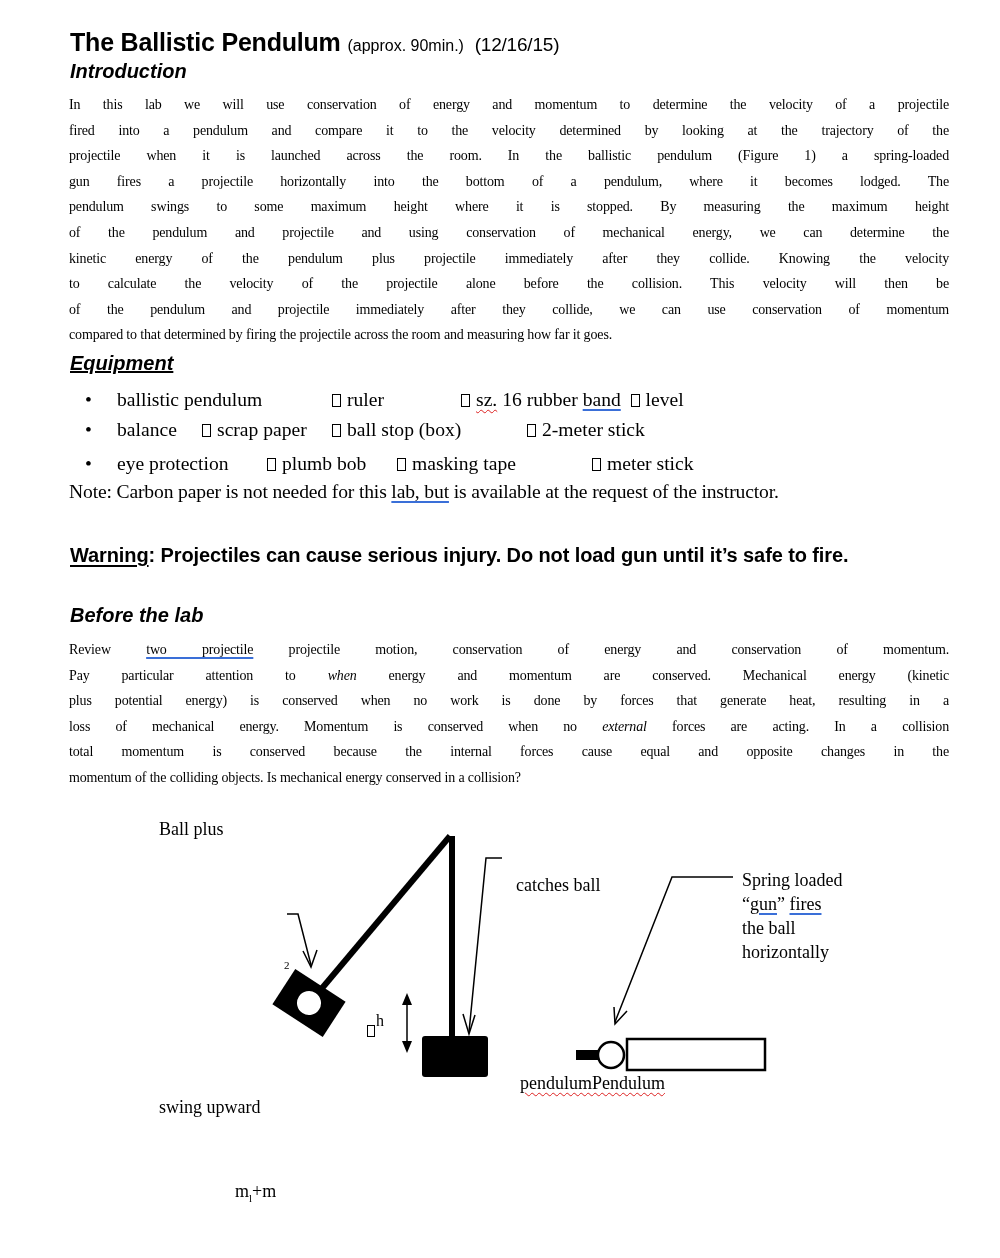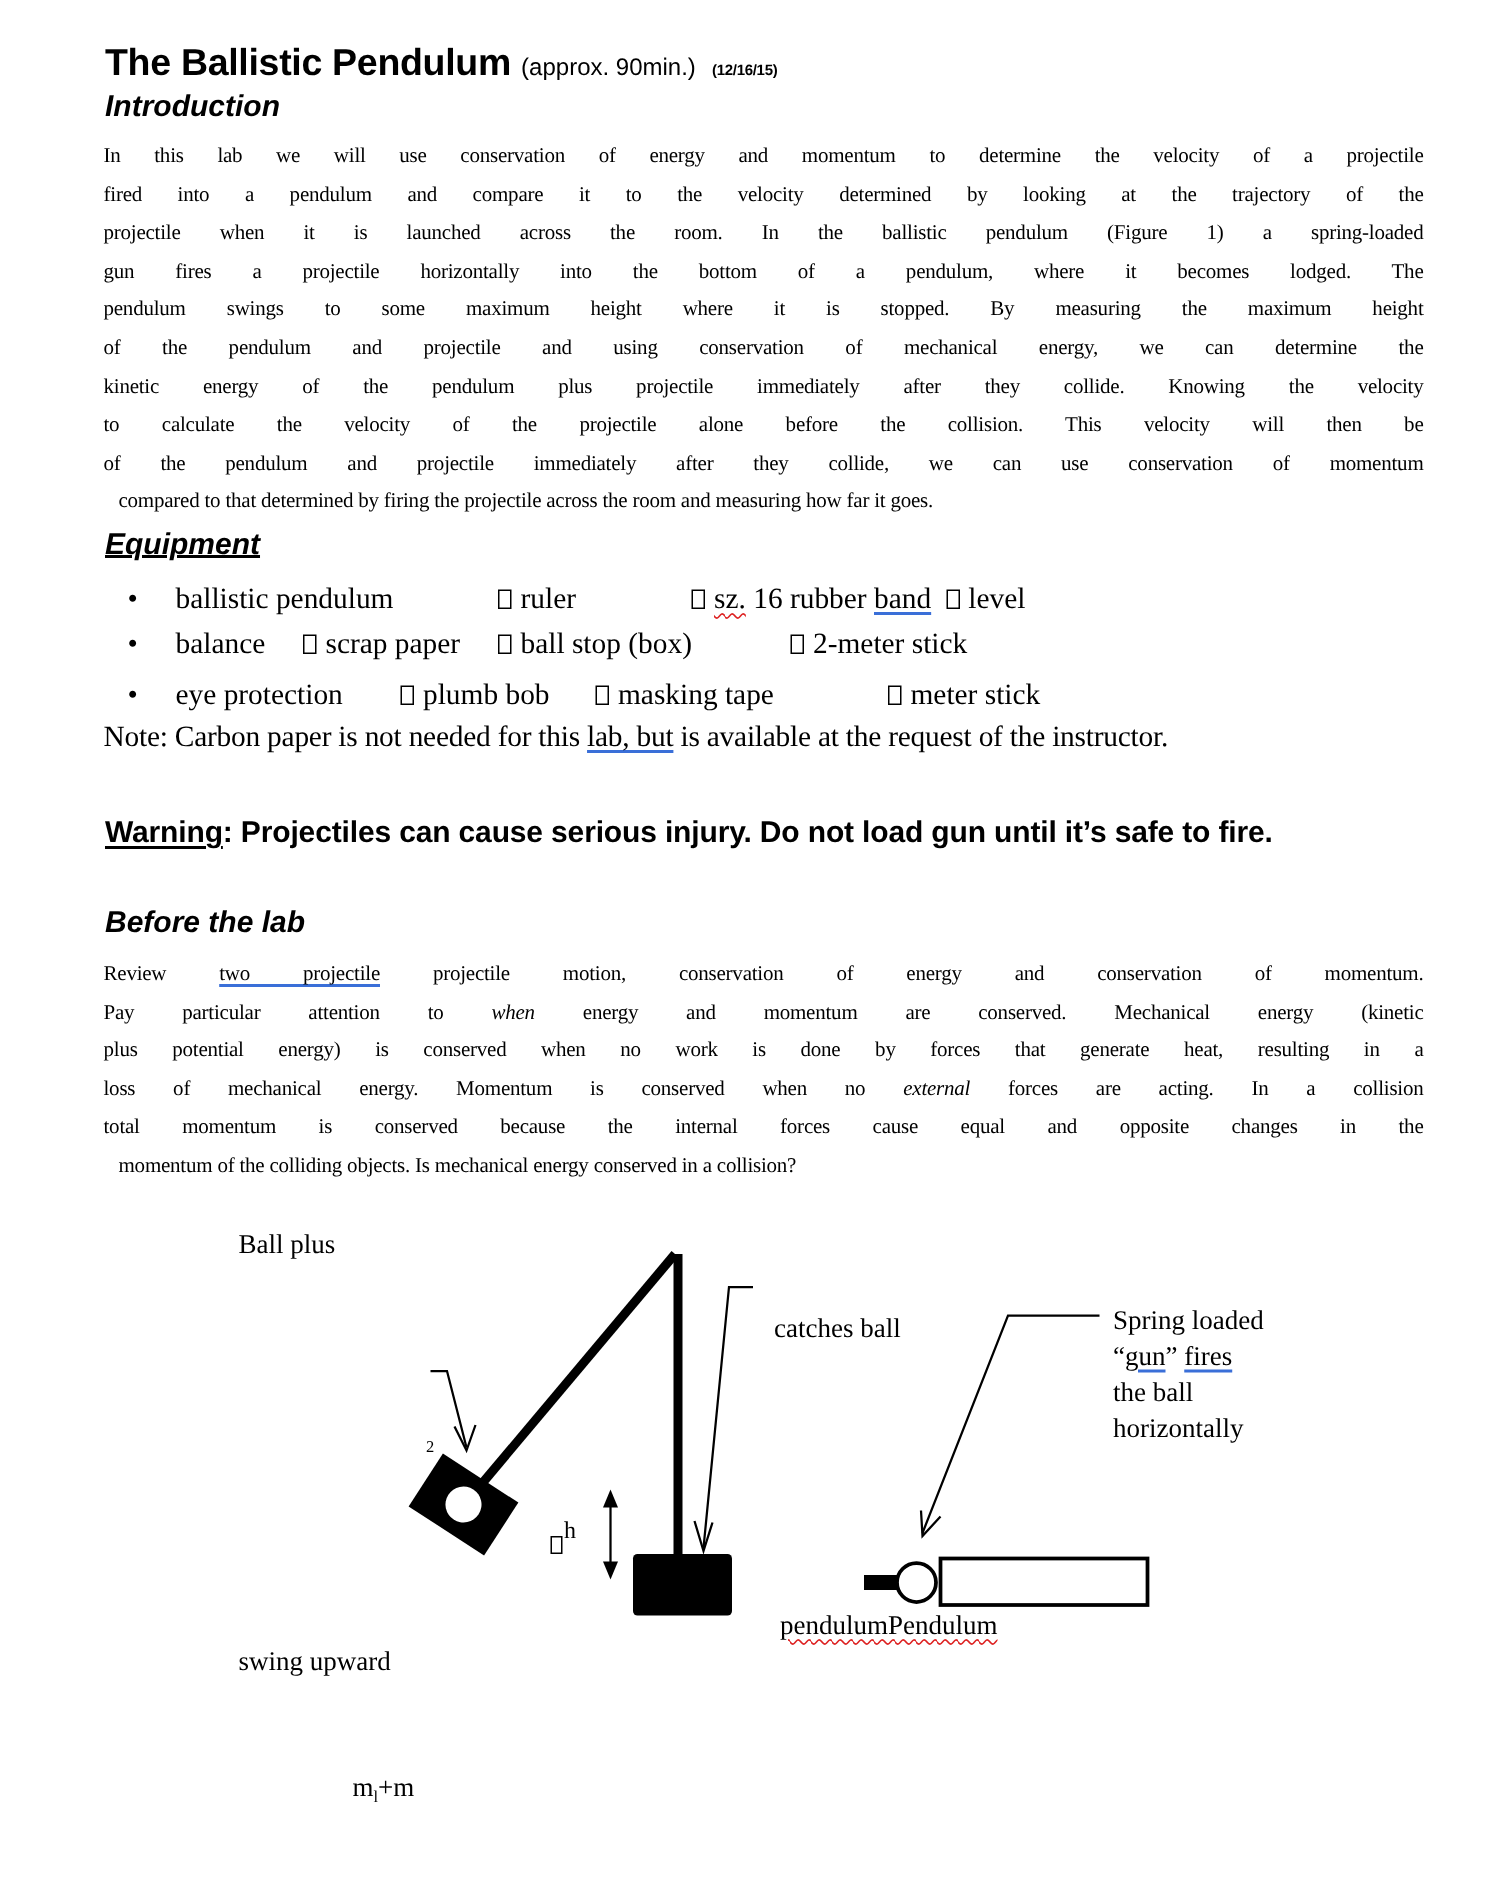--- a/index.html
+++ b/index.html
@@ -2,27 +2,27 @@
 <html><head>
 <meta charset="utf-8">
 <style>
   html, body { margin: 0; padding: 0; background: #ffffff; }
   body { width: 1000px; height: 1258px; position: relative; overflow: hidden; color: #000; }
   .sans { font-family: "Liberation Sans", sans-serif; }
   .abs { position: absolute; }
 
   .title { left: 70px; top: 28px; font-size: 25px; font-weight: bold; white-space: nowrap; letter-spacing: -0.2px; }
   .title .sub { font-size: 16px; font-weight: normal; letter-spacing: 0; }
-  .title .date { font-size: 10px; font-weight: bold; margin-left: 4px; }
+  .title .date { font-size: 19px; font-weight: normal; margin-left: 4px; }
 
   .h-italic { font-family: "Liberation Sans", sans-serif; font-weight: bold; font-style: italic; font-size: 20px; }
 
   .para { left: 69px; width: 880px; font-size: 14px; line-height: 25.6px; text-align: justify; font-family: Liberation Serif, serif; letter-spacing: -0.15px; }
   .para .line { display: block; text-align: justify; text-align-last: justify; white-space: nowrap; }
-  .para .line.last { text-align-last: left; margin-left: 10px; }
+  .para .line.last { text-align-last: left; }
 
   .equip-row { left: 85px; font-size: 19.6px; font-family: "Liberation Serif", serif; white-space: nowrap; }
   .equip-row .bullet { position: absolute; left: 0; }
   .equip-row .item { position: absolute; top: 0; white-space: nowrap; }
   .chk { display: inline-block; width: 9px; height: 13px; border: 1.3px solid #000; margin-right: 6px; vertical-align: -1px; box-sizing: border-box; }
 
   .blue-u { text-decoration: underline; text-decoration-color: #3a6fd8; text-decoration-thickness: 2px; text-underline-offset: 3px; }
   .red-squiggle { text-decoration: underline wavy #d22; text-decoration-thickness: 1px; text-underline-offset: 3px; }
 
   .note { left: 69px; top: 481px; font-size: 19.6px; font-family: "Liberation Serif", serif; white-space: nowrap; letter-spacing: -0.15px; }

